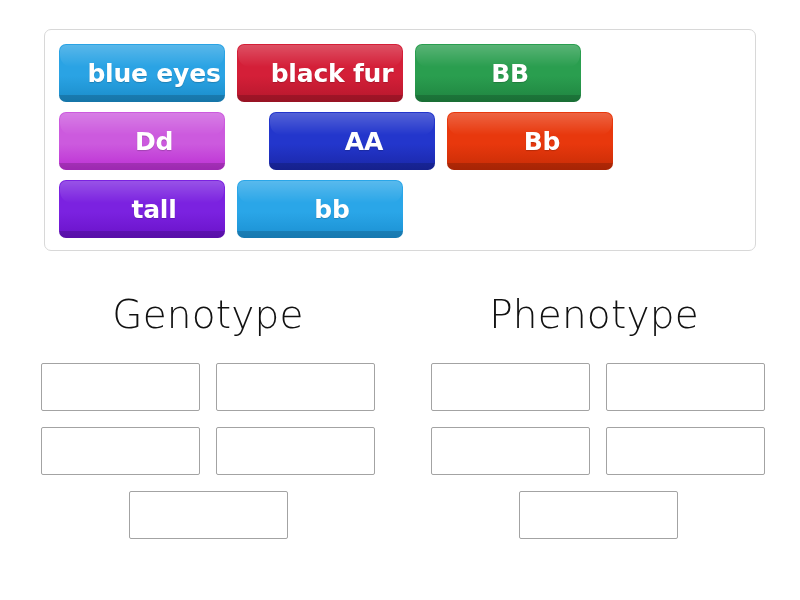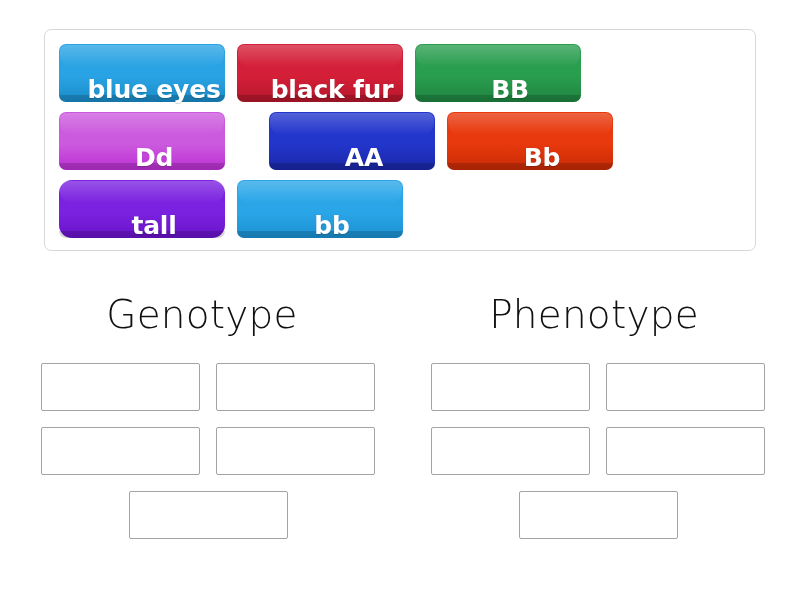--- a/index.html
+++ b/index.html
@@ -34,21 +34,21 @@
     align-content: flex-start;
     gap: 0px;
   }
   .tile {
     width: 166px;
     height: 58px;
     margin: 5px 6px;
     box-sizing: border-box;
     border-radius: 7px;
     display: flex;
-    align-items: flex-end;
+    align-items: center;
     justify-content: center;
     color: #ffffff;
     font-size: 25px;
     font-weight: bold;
     letter-spacing: -0.2px;
     text-align: center;
     white-space: nowrap;
     user-select: none;
     cursor: move;
     position: relative;
@@ -84,21 +84,21 @@
   .column-heading {
     position: absolute;
     width: 380px;
     text-align: center;
     font-size: 39px;
     font-weight: 300;
     color: #111111;
     top: 292px;
     letter-spacing: 0.2px;
   }
-  #heading-genotype { left: 12px; }
+  #heading-genotype { left: 18px; }
   #heading-phenotype { left: 404px; }
 
   
   .drop-column {
     position: absolute;
     top: 363px;
     width: 372px;
     display: flex;
     flex-wrap: wrap;
     justify-content: center;
@@ -133,21 +133,21 @@
       </div>
       <div class="tile" style="background: linear-gradient(rgb(204, 90, 222) 0%, rgb(204, 90, 222) 55%, rgb(188, 47, 212) 100%); color: rgb(255, 255, 255);">
         <span class="tile-label">Dd</span>
       </div>
       <div class="tile" style="background: linear-gradient(rgb(35, 54, 204) 0%, rgb(35, 54, 204) 55%, rgb(26, 39, 168) 100%); color: rgb(255, 255, 255); margin-left: 38px;">
         <span class="tile-label">AA</span>
       </div>
       <div class="tile" style="background: linear-gradient(rgb(232, 56, 13) 0%, rgb(232, 56, 13) 55%, rgb(199, 44, 6) 100%); color: rgb(255, 255, 255);">
         <span class="tile-label">Bb</span>
       </div>
-      <div class="tile" style="background: linear-gradient(rgb(123, 34, 224) 0%, rgb(123, 34, 224) 55%, rgb(106, 18, 201) 100%); color: rgb(255, 255, 255); border-radius: 13px;">
+      <div class="tile" style="background: linear-gradient(rgb(123, 34, 224) 0%, rgb(123, 34, 224) 55%, rgb(106, 18, 201) 100%); color: rgb(255, 255, 255);">
         <span class="tile-label">tall</span>
       </div>
       <div class="tile" style="background: linear-gradient(rgb(42, 166, 232) 0%, rgb(42, 166, 232) 55%, rgb(27, 144, 210) 100%); color: rgb(255, 255, 255);">
         <span class="tile-label">bb</span>
       </div>
     </div>
 </div>
 
 <div class="column-heading" id="heading-genotype">Genotype</div>
 <div class="column-heading" id="heading-phenotype">Phenotype</div>

